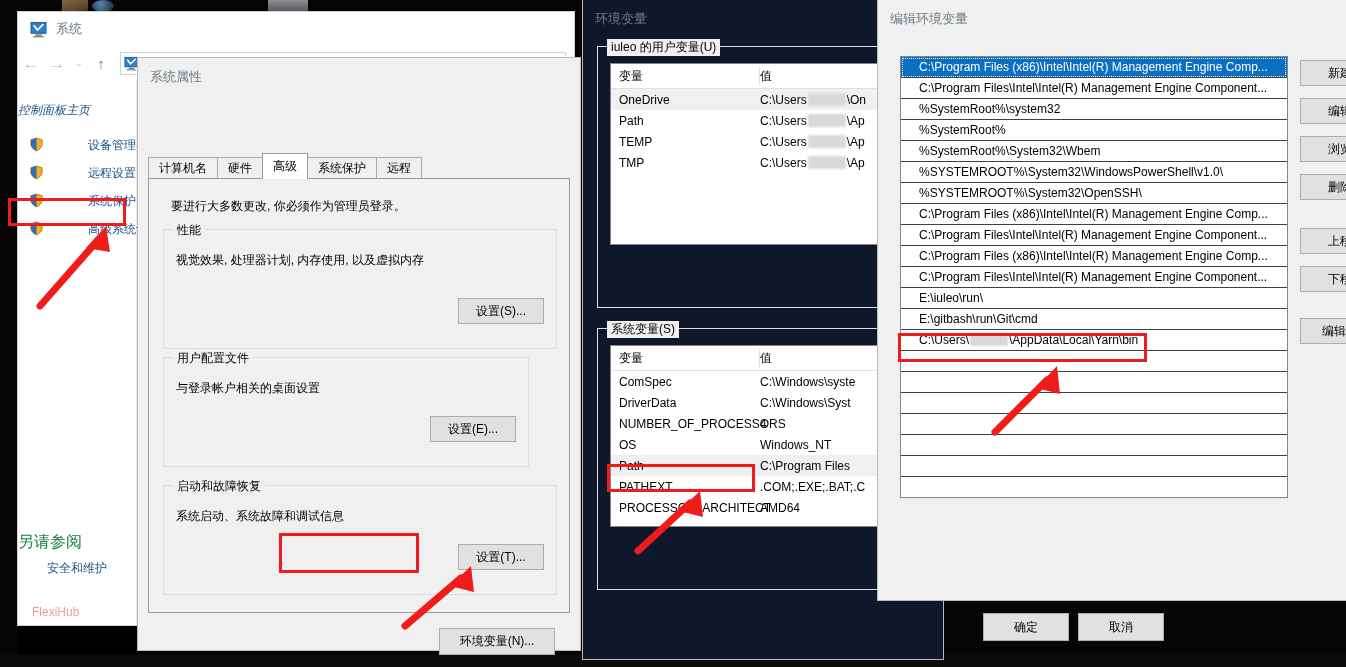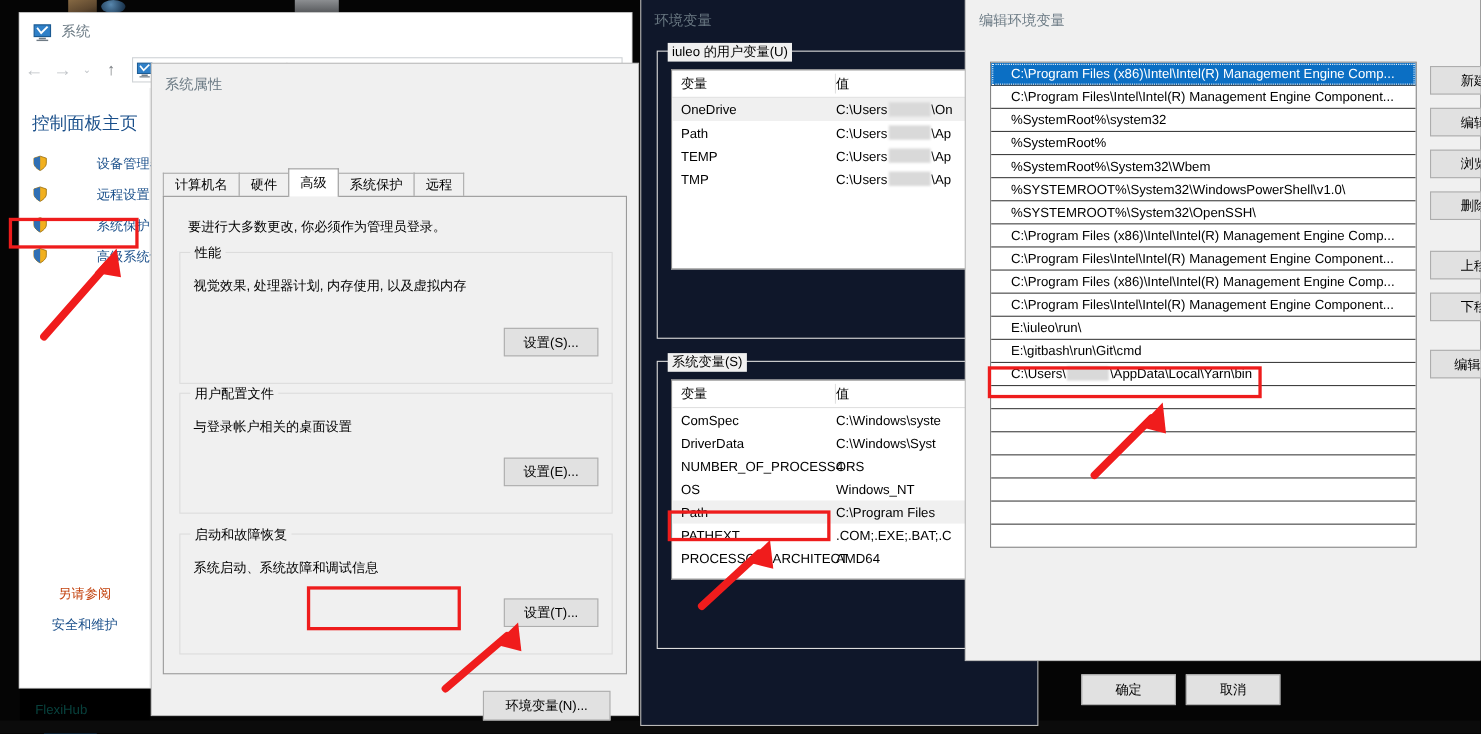--- a/index.html
+++ b/index.html
@@ -157,55 +157,55 @@
   .crumb-sep { font-size: 10px; color: #8a8e92; padding: 0 4px; }
 
   #sys-sidebar {
     position: absolute; left: 0; top: 68px;
     width: 118px; height: 545px;
     background: #ffffff;
     border-right: 1px solid #e6e6e6;
   }
   #sidebar-home {
     margin: 22px 0 18px 0;
-    text-align: center;
-    font-size: 16px;
+    font-size: 12px;
     color: #1a4f8a;
+    font-style: italic;
   }
   .side-item {
     display: flex; align-items: flex-start;
     height: 28px;
     padding-left: 11px;
     font-size: 12px;
     color: #1a4f8a;
     gap: 37px;
   }
   .shield-icon { width: 15px; height: 15px; margin-right: 7px; flex: none; }
   .side-label { white-space: nowrap; }
   #sidebar-seealso {
     position: absolute;
     left: 0; top: 452px;
     width: 118px;
-    text-align: center;
-    font-size: 12px;
-    color: #c2410c;
+    text-align: left;
+    font-size: 16px;
+    color: #15803d;
   }
   #sidebar-seealso-link {
     position: absolute;
     left: 0; top: 480px;
     width: 118px;
     text-align: center;
     font-size: 12px;
     color: #1a4f8a;
   }
   #sidebar-footer-text {
     position: absolute;
-    left: 14px; top: 626px;
-    font-size: 12px;
-    color: #0f766e;
+    left: 14px; top: 593px;
+    font-size: 12px;
+    color: #ef4444;
     opacity: .55;
   }
   #sys-content {
     position: absolute;
     left: 119px; top: 68px;
     width: 437px; height: 545px;
     background: #ffffff;
   }
 
   
@@ -248,21 +248,21 @@
     border: 1px solid #9a9a9a;
     background: #f0f0f0;
     box-sizing: border-box;
   }
   #admin-note {
     position: absolute;
     left: 22px; top: 19px;
     font-size: 12px;
   }
   #grp-performance { left: 14px; top: 50px; width: 394px; height: 120px; text-decoration: underline; }
-  #grp-userprofile { left: 14px; top: 178px; width: 394px; height: 110px; }
+  #grp-userprofile { left: 14px; top: 178px; width: 366px; height: 110px; }
   #grp-startup { left: 14px; top: 306px; width: 394px; height: 110px; }
   .grp-desc {
     position: absolute;
     left: 12px; top: 22px;
     font-size: 12px;
   }
   .grp-btn { right: 12px; bottom: 24px; width: 86px; height: 26px; }
 
   #btn-envvars {
     left: 290px; top: 449px;

